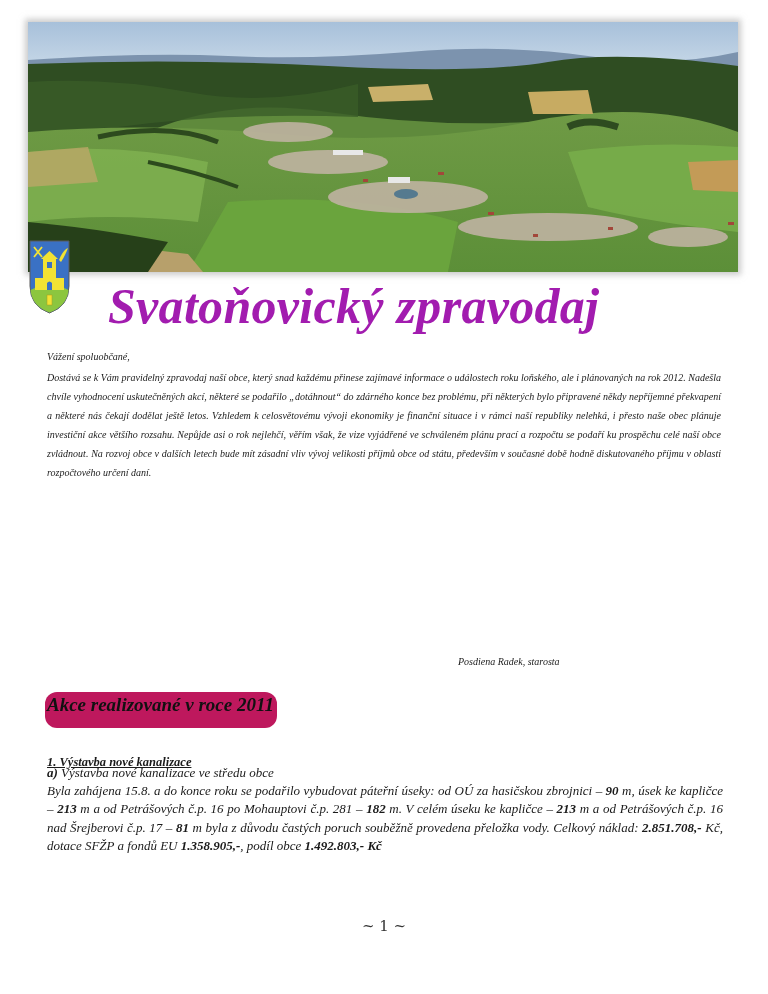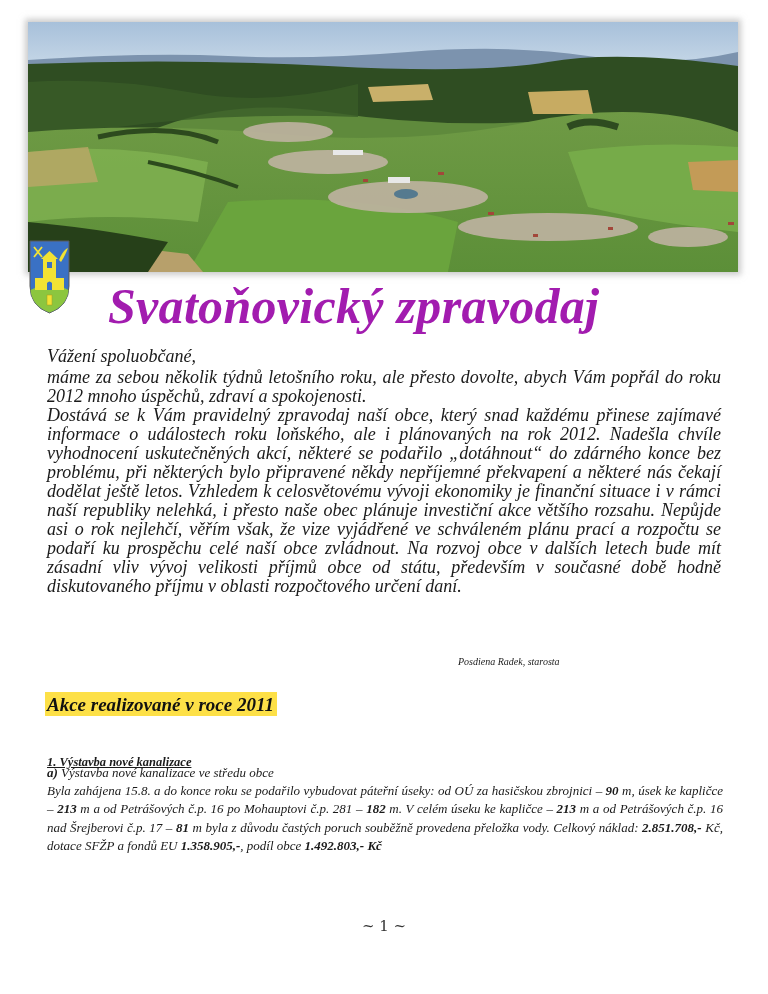--- a/index.html
+++ b/index.html
@@ -24,32 +24,33 @@
     
     .title {
       position: absolute; left: 108px; top: 276px;
       font-family: "Liberation Serif", "DejaVu Serif", serif;
       font-style: italic; font-weight: bold;
       font-size: 50px; line-height: 60px; color: #a21caf;
       white-space: nowrap; letter-spacing: 0.3px;
     }
 
     
-    .body-block { position: absolute; left: 47px; width: 674px; font-style: italic; font-size: 18px; line-height: 19px; }
+    .body-block { position: absolute; left: 47px; width: 674px; font-style: italic; font-size: 10px; line-height: 19px; }
     .greeting { top: 347px; }
     .letter { top: 368px; text-align: justify; }
     .letter p { text-align: justify; }
     .signature { position: absolute; left: 458px; top: 656px; font-style: italic; font-size: 10px; }
 
     .section-heading {
-      position: absolute; left: 45px; top: 692px; height: 24px;
+      position: absolute; left: 45px; top: 692px; height: 36px;
       padding: 0 3px 0 2px;
-      background: #fde047;
+      background: #be185d;
       font-style: italic; font-weight: bold; font-size: 19px; line-height: 26px; color: #111;
       white-space: nowrap;
+      border-radius: 12px;
     }
     .subheading {
       position: absolute; left: 47px; top: 737px;
       font-style: italic; font-weight: bold; font-size: 12.5px; text-decoration: underline; margin-top: 18px;
     }
     .item { position: absolute; left: 47px; top: 764px; width: 676px; font-style: italic; font-size: 13px; line-height: 18.2px; text-align: justify; }
     .item b { font-weight: bold; }
     .page-num {
       position: absolute; left: 0; width: 768px; top: 917px; text-align: center;
       font-family: "DejaVu Serif", serif; font-style: normal; font-size: 15px; color: #333;
@@ -132,21 +133,20 @@
     <path d="M30 20 Q34 10 39 8 Q36 16 32 22 Z" fill="#f2e234"></path>
 
     <rect x="18" y="55" width="5" height="10" fill="#f2e234" stroke="#a79b1d" stroke-width="0.5"></rect>
   </svg>
 </div>
 
 <div class="title">Svatoňovický zpravodaj</div>
 
 <div class="body-block greeting">Vážení spoluobčané,</div>
 <div class="body-block letter">
-  <p>máme za sebou několik týdnů letošního roku, ale přesto dovolte, abych Vám popřál do roku 2012 mnoho úspěchů, zdraví a spokojenosti.</p>
   <p>Dostává se k Vám pravidelný zpravodaj naší obce, který snad každému přinese zajímavé informace o událostech roku loňského, ale i plánovaných na rok 2012. Nadešla chvíle vyhodnocení uskutečněných akcí, některé se podařilo „dotáhnout“ do zdárného konce bez problému, při některých bylo připravené někdy nepříjemné překvapení a některé nás čekají dodělat ještě letos. Vzhledem k celosvětovému vývoji ekonomiky je finanční situace i v rámci naší republiky nelehká, i přesto naše obec plánuje investiční akce většího rozsahu. Nepůjde asi o rok nejlehčí, věřím však, že vize vyjádřené ve schváleném plánu prací a rozpočtu se podaří ku prospěchu celé naší obce zvládnout. Na rozvoj obce v dalších letech bude mít zásadní vliv vývoj velikosti příjmů obce od státu, především v současné době hodně diskutovaného příjmu v oblasti rozpočtového určení daní.</p>
 </div>
 <div class="signature">Posdiena Radek, starosta</div>
 
 <div class="section-heading">Akce realizované v roce 2011</div>
 <div class="subheading">1. Výstavba nové kanalizace</div>
 
 <div class="item">
   <b>a)</b><span> Výstavba nové kanalizace ve středu obce</span><br>
   <span>Byla zahájena 15.8. a do konce roku se podařilo vybudovat páteřní úseky: od OÚ za hasičskou zbrojnici – </span><b>90</b><span> m, úsek ke kapličce – </span><b>213</b><span> m a  od Petrášových č.p. 16 po Mohauptovi č.p. 281 – </span><b>182</b><span> m. V celém  úseku ke kapličce – </span><b>213</b><span> m a od Petrášových č.p. 16 nad Šrejberovi č.p. 17 – </span><b>81</b><span> m byla z důvodu častých poruch souběžně provedena přeložka vody. Celkový náklad: </span><b>2.851.708,-</b><span> Kč, dotace SFŽP a fondů EU </span><b>1.358.905,-</b><span>, podíl obce </span><b>1.492.803,- Kč</b>

